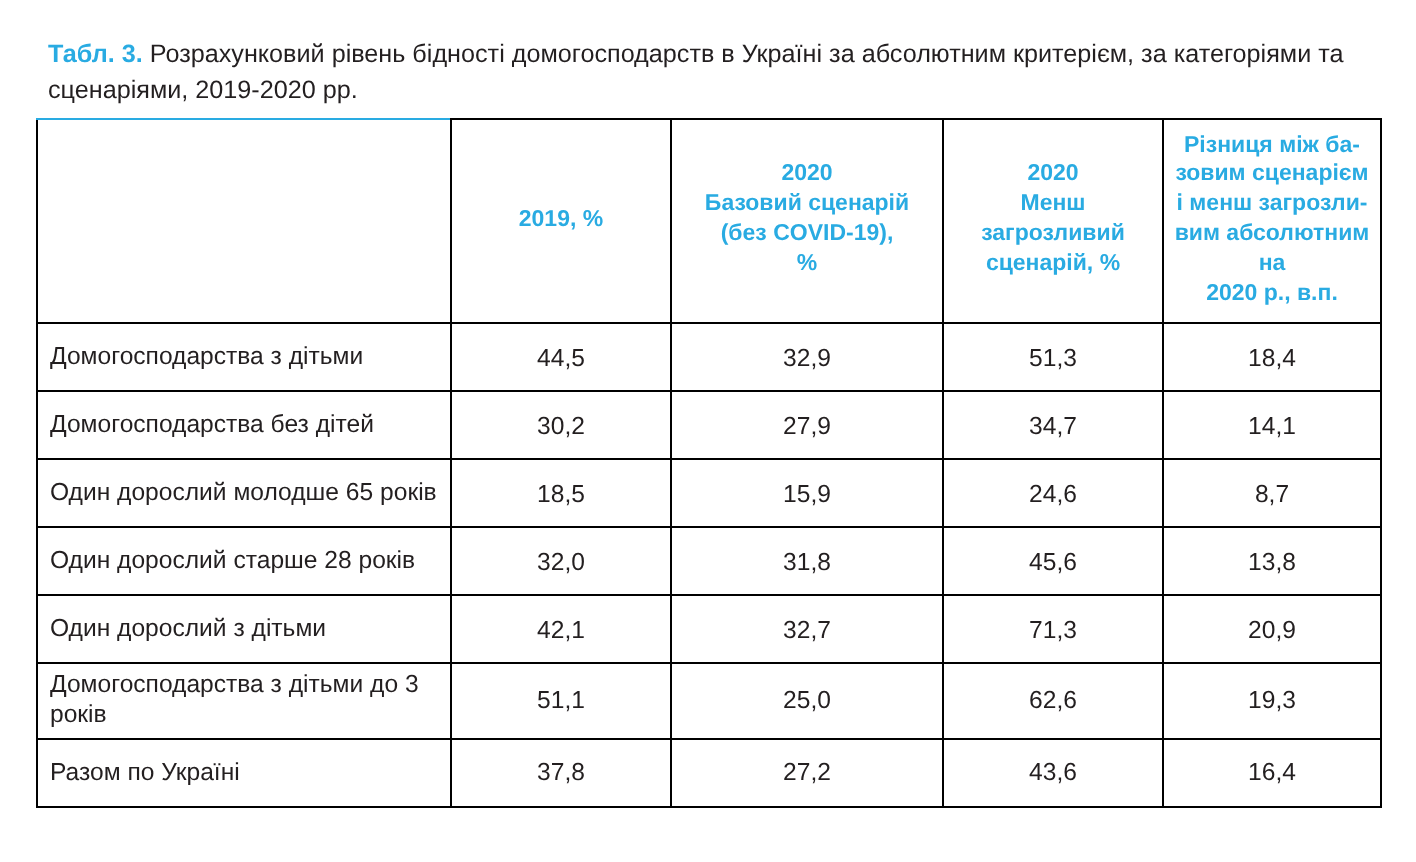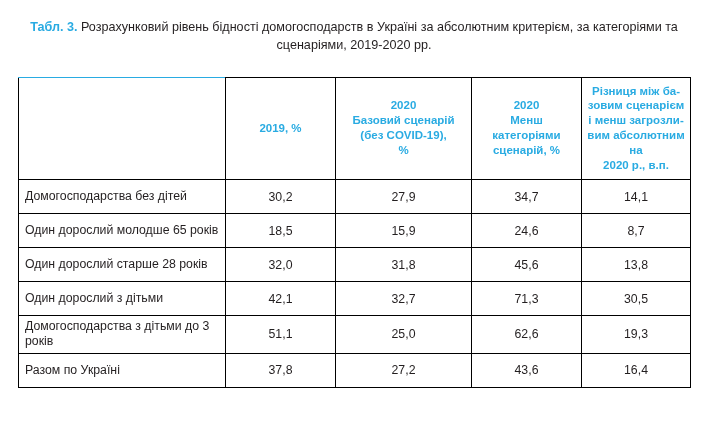--- a/index.html
+++ b/index.html
@@ -17,24 +17,24 @@
   .page {
     width: 708px;
     height: 431px;
     position: relative;
     box-sizing: border-box;
     padding: 18px 18px 0 18px;
   }
   .caption {
     font-size: 12.6px;
     line-height: 1.45;
-    text-align: center;
+    text-align: left;
     color: #231f20;
     padding: 0 6px;
-    margin-bottom: 22px;
+    margin-bottom: 4px;
   }
   .caption .cap-label {
     color: #29abe2;
     font-weight: bold;
   }
   table.data {
     border-collapse: collapse;
     width: 672px;
     margin: 0 auto;
     table-layout: fixed;
@@ -101,33 +101,40 @@
         </th>
         <th>
           <div>2020</div>
           <div>Базовий сценарій</div>
           <div>(без COVID-19),</div>
           <div>%</div>
         </th>
         <th>
           <div>2020</div>
           <div>Менш</div>
-          <div>категоріями</div>
+          <div>загрозливий</div>
           <div>сценарій, %</div>
         </th>
         <th>
           <div>Різниця між ба-</div>
           <div>зовим сценарієм</div>
           <div>і менш загрозли-</div>
           <div>вим абсолютним на</div>
           <div>2020 р., в.п.</div>
         </th>
       </tr>
     </thead>
     <tbody>
+      <tr>
+        <td class="cat">Домогосподарства з дітьми</td>
+        <td class="num">44,5</td>
+        <td class="num">32,9</td>
+        <td class="num">51,3</td>
+        <td class="num">18,4</td>
+      </tr>
       <tr>
         <td class="cat">Домогосподарства без дітей</td>
         <td class="num">30,2</td>
         <td class="num">27,9</td>
         <td class="num">34,7</td>
         <td class="num">14,1</td>
       </tr>
       <tr>
         <td class="cat">Один дорослий молодше 65 років</td>
         <td class="num">18,5</td>
@@ -140,21 +147,21 @@
         <td class="num">32,0</td>
         <td class="num">31,8</td>
         <td class="num">45,6</td>
         <td class="num">13,8</td>
       </tr>
       <tr>
         <td class="cat">Один дорослий з дітьми</td>
         <td class="num">42,1</td>
         <td class="num">32,7</td>
         <td class="num">71,3</td>
-        <td class="num">30,5</td>
+        <td class="num">20,9</td>
       </tr>
       <tr>
         <td class="cat">Домогосподарства з дітьми до 3 років</td>
         <td class="num">51,1</td>
         <td class="num">25,0</td>
         <td class="num">62,6</td>
         <td class="num">19,3</td>
       </tr>
       <tr>
         <td class="cat">Разом по Україні</td>

